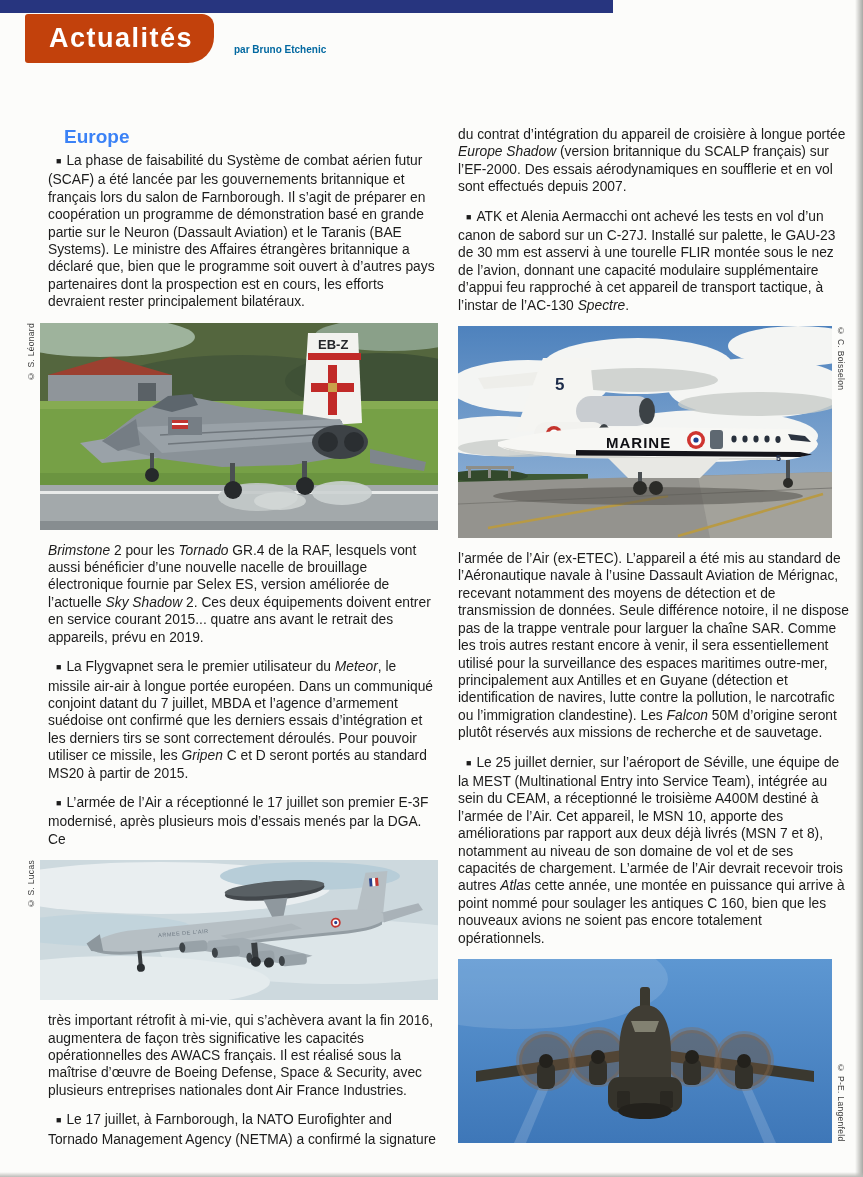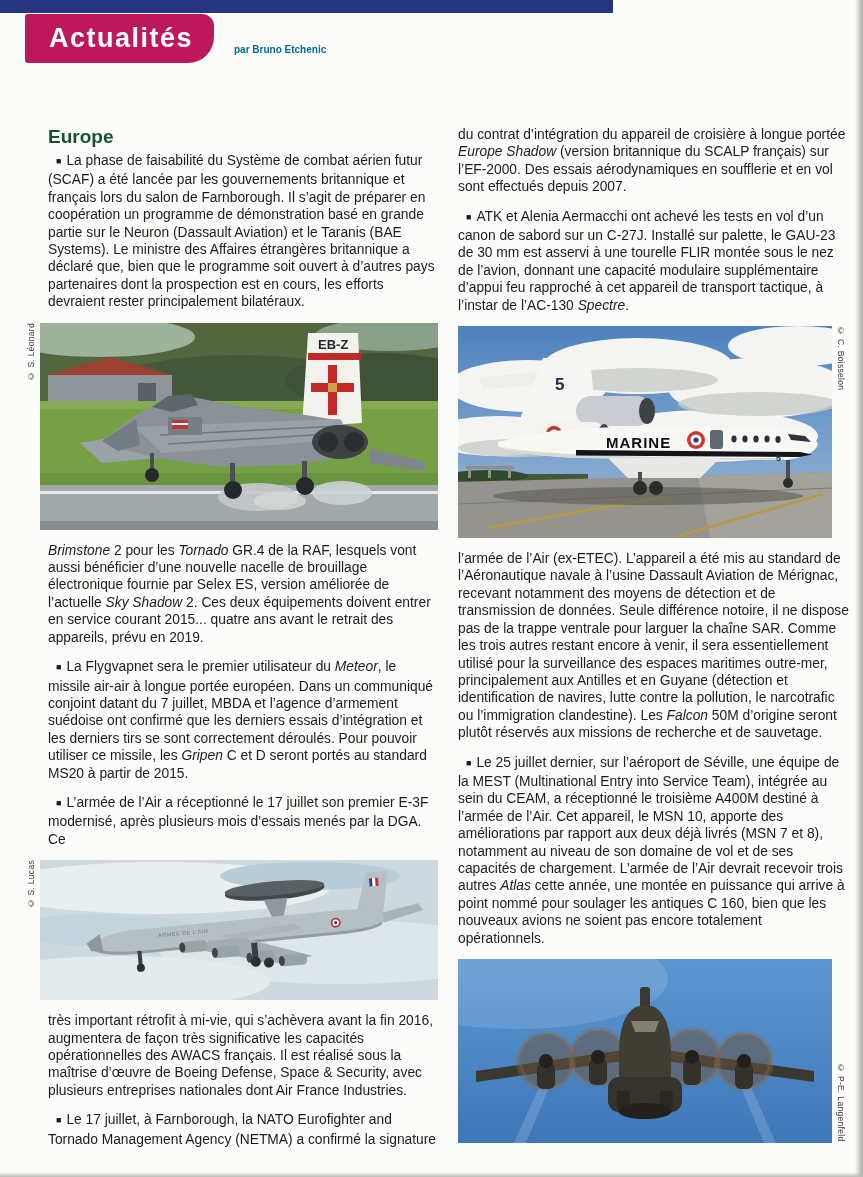--- a/index.html
+++ b/index.html
@@ -6,28 +6,28 @@
   body{
     width:863px;height:1177px;position:relative;overflow:hidden;
     background:#fcfcfa;color:#1c1c1c;
     font-family:"Liberation Sans", sans-serif;
   }
   .scan-right{position:absolute;top:0;right:0;width:8px;height:100%;
     background:linear-gradient(to right,rgba(160,160,156,0),#a8a8a4);}
   .scan-bottom{position:absolute;bottom:0;left:0;width:100%;height:5px;
     background:linear-gradient(rgba(180,180,176,0),#bcbcb8);}
   .topbar{position:absolute;left:0;top:0;width:613px;height:13px;background:#27357f;}
-  .tab{position:absolute;left:25px;top:14px;width:189px;height:49px;background:#be185d;
+  .tab{position:absolute;left:25px;top:14px;width:189px;height:49px;background:#c2410c;
     border-radius:3px 12px 26px 3px;display:flex;align-items:center;box-sizing:border-box;padding-left:24px;}
   .tab .t{color:#fff;font-weight:bold;font-size:27px;letter-spacing:1.5px;}
   .byline{position:absolute;left:234px;top:44px;font-size:10px;font-weight:bold;color:#0369a1;}
   .col{position:absolute;top:126px;width:392px;}
   .col-left{left:48px;}
   .col-right{left:458px;}
-  h2.sec{font-size:19px;line-height:22px;margin:0 0 4px;color:#14532d;font-weight:bold;}
+  h2.sec{font-size:19px;line-height:22px;margin:0 16px 4px;color:#3b82f6;font-weight:bold;}
   .col p{margin:0 0 12px;font-size:13.8px;line-height:17.4px;text-align:left;}
   .col p.b{text-indent:8px;}
   .bullet{font-size:9px;margin-right:5px;position:relative;top:-1px;}
   .it{font-style:italic;}
   .fig{position:relative;margin:2px 0 12px;}
   .col-left .fig{margin-left:-8px;width:398px;}
   .col-right .fig{width:374px;}
   .fig svg{display:block;}
   .credit{position:absolute;font-size:8.5px;color:#3c3c3c;white-space:nowrap;letter-spacing:.3px;}
   .credit.cl{left:-14px;top:0;writing-mode:vertical-rl;transform:rotate(180deg);}

